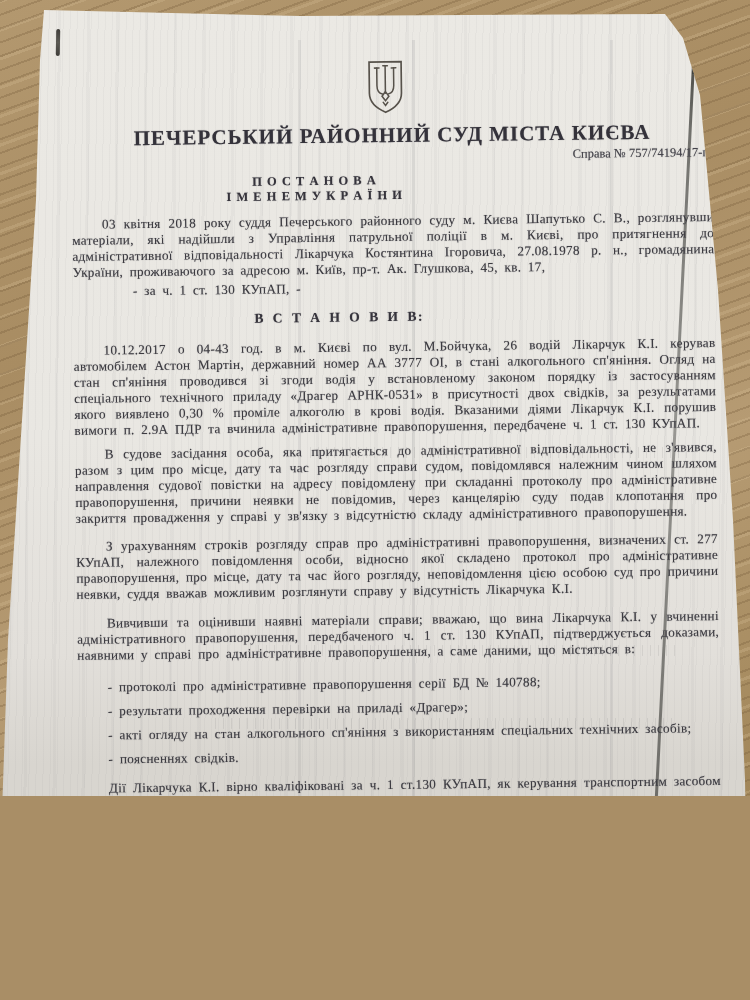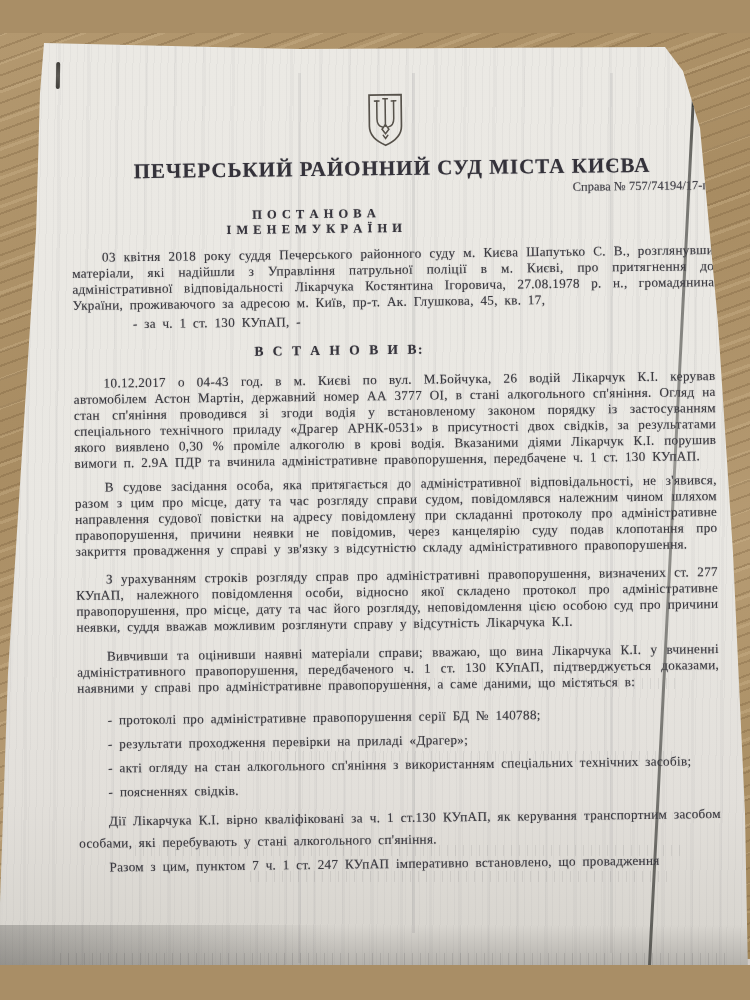--- a/index.html
+++ b/index.html
@@ -1,21 +1,21 @@
 <!DOCTYPE html>
 <html><head>
 <meta charset="utf-8">
 <style>
   html,body{margin:0;padding:0;}
   body{
     width:750px;height:1000px;overflow:hidden;
     font-family:"Liberation Serif","DejaVu Serif",serif;
     background:#a98e66;
   }
-  .scene{position:relative;width:750px;height:932px;overflow:hidden;margin-top:33px;}
+  .scene{position:relative;width:750px;height:796px;overflow:hidden;}
 
   
   .wood{
     position:absolute;inset:0;
     background:
       repeating-linear-gradient(160deg, rgba(118,92,58,0.30) 0 2px, rgba(0,0,0,0) 2px 13px),
       repeating-linear-gradient(160deg, rgba(214,190,150,0.28) 0 3px, rgba(0,0,0,0) 3px 27px),
       linear-gradient(160deg,#b3986f 0%,#a88c62 35%,#b69b73 65%,#a18659 100%);
   }
 

